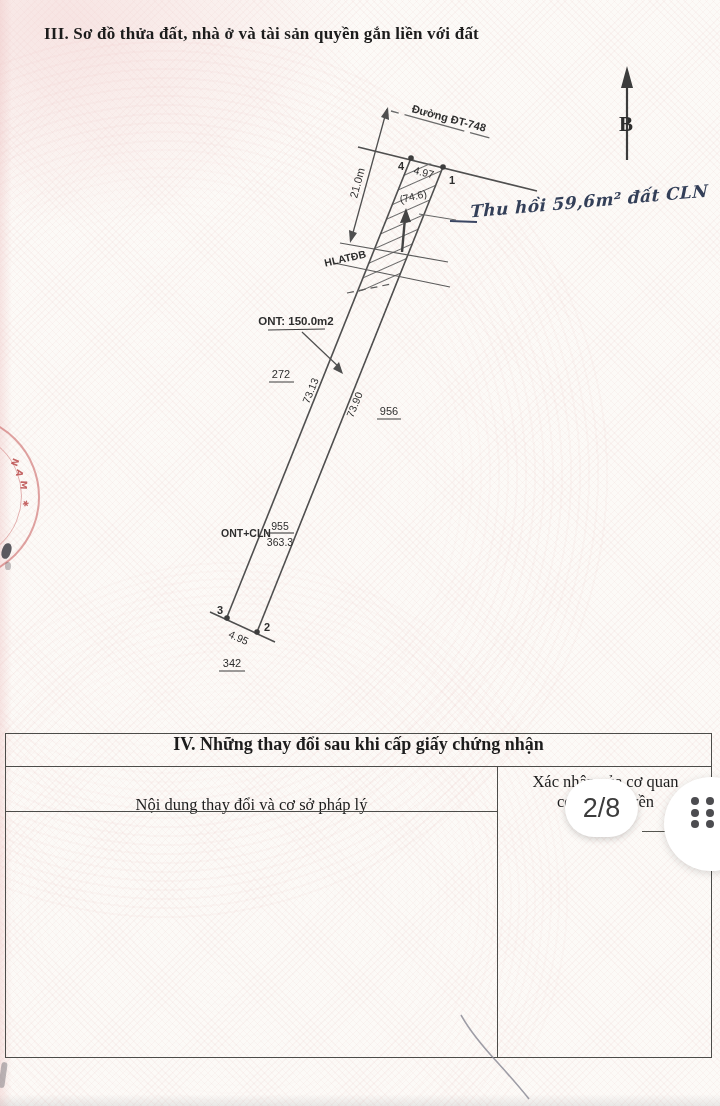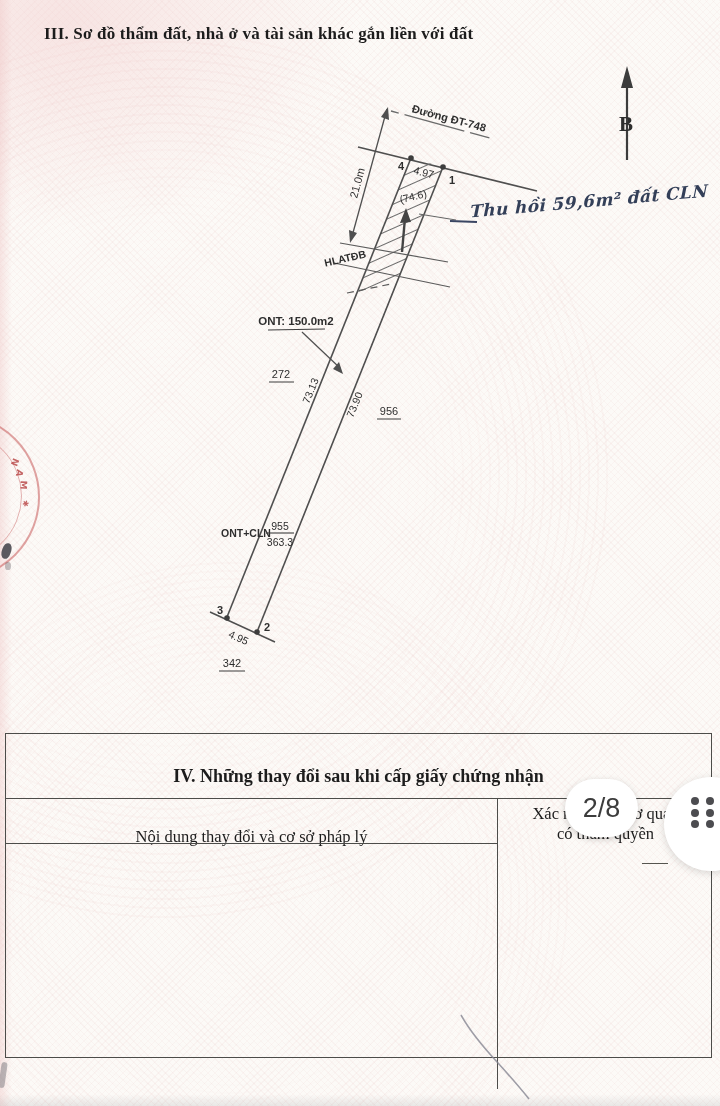--- a/index.html
+++ b/index.html
@@ -61,21 +61,21 @@
   
   .diagram{position:absolute;left:0;top:0;z-index:3;pointer-events:none;}
   .diagram text{fill:#2e2e2e;}
   
   .iv-table{
     position:absolute;left:5px;top:733px;width:707px;height:325px;z-index:2;
     border:1.7px solid #4c4c49;box-sizing:border-box;color:#1c1c1c;
   }
   .iv-title{
     height:33px;line-height:32px;border-bottom:1.7px solid #4c4c49;text-align:center;
-    font:bold 18px "Liberation Serif","DejaVu Serif",serif;box-sizing:border-box;margin-top:32px;
+    font:bold 18px "Liberation Serif","DejaVu Serif",serif;box-sizing:border-box;
   }
   .iv-body{position:relative;height:290px;}
   .col-divider{position:absolute;left:491px;top:0;bottom:0;width:0;border-left:1.6px solid #4c4c49;}
   .left-header{
     position:absolute;left:0;top:16px;width:491px;height:44px;display:flex;align-items:center;justify-content:center;
     font:16.5px "Liberation Serif","DejaVu Serif",serif;
   }
   .left-header-border{position:absolute;left:0;top:44px;width:491px;border-top:1.6px solid #4c4c49;}
   .right-header{
     position:absolute;left:492px;top:5px;width:215px;text-align:center;line-height:23px;
@@ -108,21 +108,21 @@
 
 <div class="seal-ring seal-outer"></div>
 <div class="seal-ring seal-inner"></div>
 <span class="seal-glyph" style="left:11px;top:457px;transform:rotate(112deg);">N</span>
 <span class="seal-glyph" style="left:16px;top:468px;transform:rotate(102deg);">A</span>
 <span class="seal-glyph" style="left:19px;top:480px;transform:rotate(92deg);">M</span>
 <span class="seal-glyph" style="left:22px;top:499px;transform:rotate(80deg);font-size:8px;">✱</span>
 <div class="pen-mark" style="left:2px;top:543px;width:9px;height:16px;opacity:.85;transform:rotate(18deg);"></div>
 <div class="pen-mark" style="left:5px;top:562px;width:6px;height:8px;opacity:.3;"></div>
 
-<div class="sec3-title">III. Sơ đồ thẩm đất, nhà ở và tài sản khác gắn liền với đất</div>
+<div class="sec3-title">III. Sơ đồ thửa đất, nhà ở và tài sản quyền gắn liền với đất</div>
 
 <svg class="diagram" width="720" height="1106" viewBox="0 0 720 1106">
   <defs>
     <pattern id="hatch" width="11" height="11" patternUnits="userSpaceOnUse" patternTransform="rotate(-24)">
       <line x1="0" y1="5.5" x2="11" y2="5.5" stroke="#6a6a6a" stroke-width="1"></line>
     </pattern>
   </defs>
 
   <g>
     <line x1="627" y1="160" x2="627" y2="80" stroke="#3c3c3c" stroke-width="2.2"></line>

